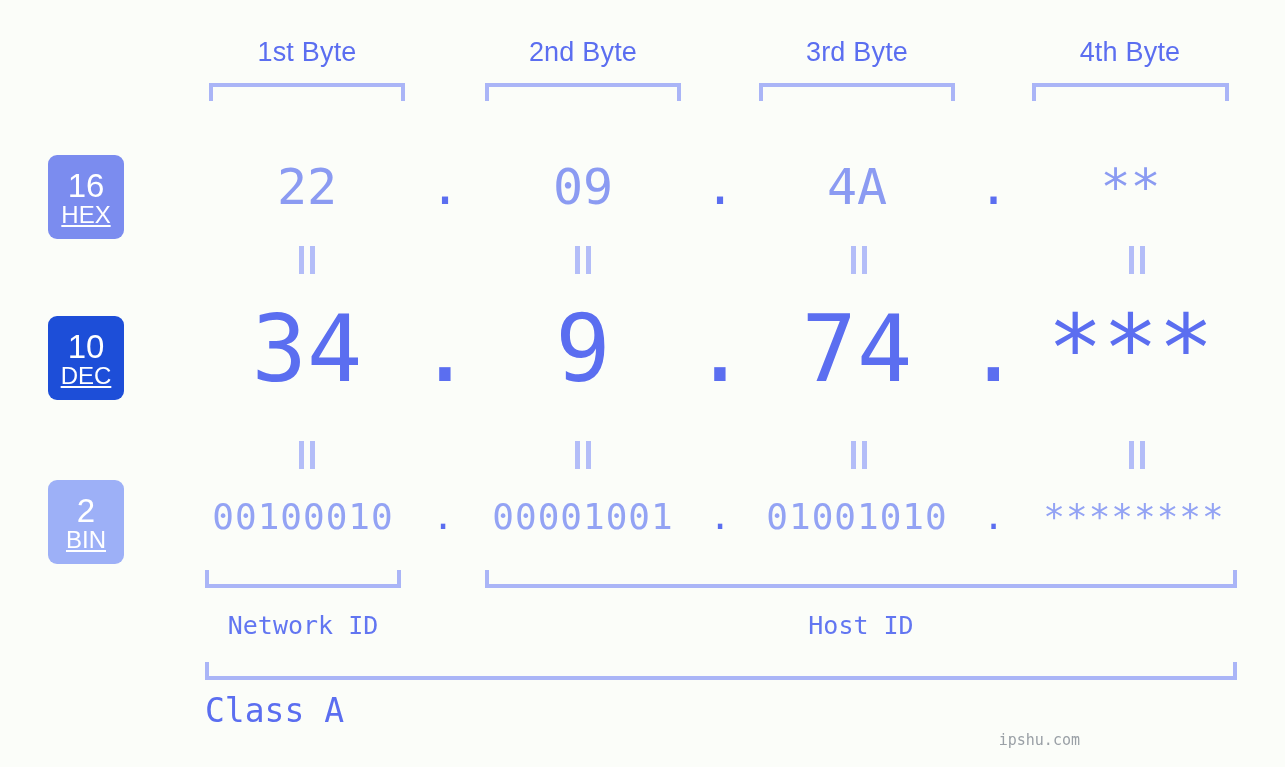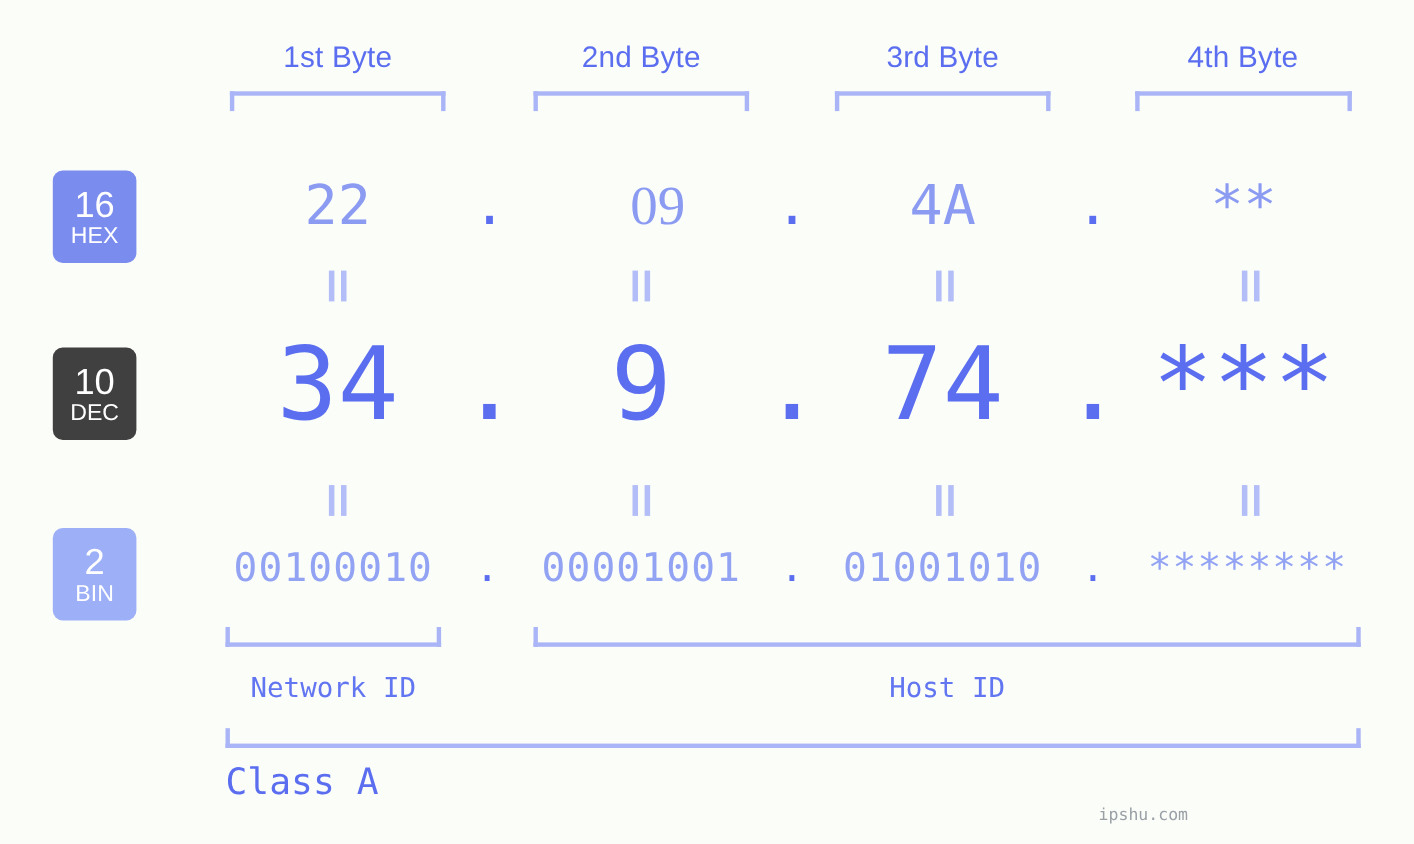--- a/index.html
+++ b/index.html
@@ -67,26 +67,27 @@
     flex-direction: column;
     align-items: center;
     justify-content: center;
   }
   .badge .num {
     font-size: 33px;
     line-height: 34px;
     font-weight: 400;
   }
   .badge .nm {
-    font-size: 21px;
+    font-size: 24px;
     line-height: 23px;
     font-weight: 400;
+    text-decoration: underline;
   }
   #badge-hex { top: 155px; height: 84px; background: #7b8cef; }
-  #badge-dec { top: 316px; height: 84px; background: #404040; }
+  #badge-dec { top: 316px; height: 84px; background: #1d4ed8; }
   #badge-bin { top: 480px; height: 84px; background: #9db0f7; }
 
   
   .row {
     position: absolute;
     left: 0;
     width: 1285px;
   }
   .cell {
     position: absolute;
@@ -218,21 +219,21 @@
     <span class="nm">DEC</span>
   </div>
   <div class="badge" id="badge-bin">
     <span class="num">2</span>
     <span class="nm">BIN</span>
   </div>
 
   <div class="row" id="row-hex">
     <div class="cell" style="left:209px; width:196px;">22</div>
     <div class="dot" style="left:405px; width:80px;">.</div>
-    <div class="cell" style="left:500px; width:196px;font-family:Liberation Serif, serif;">09</div>
+    <div class="cell" style="left:485px; width:196px;">09</div>
     <div class="dot" style="left:681px; width:78px;">.</div>
     <div class="cell" style="left:759px; width:196px;">4A</div>
     <div class="dot" style="left:955px; width:77px;">.</div>
     <div class="cell" style="left:1032px; width:197px;">**</div>
   </div>
 
   <div class="eq" style="left:296px; top:246px;">
       <i></i>
       <i></i>
     </div>

